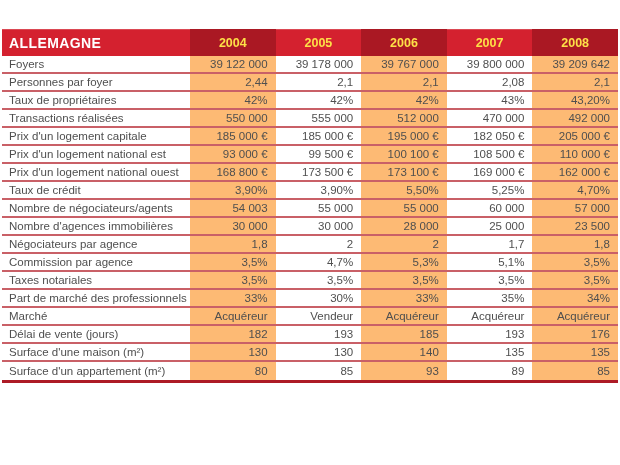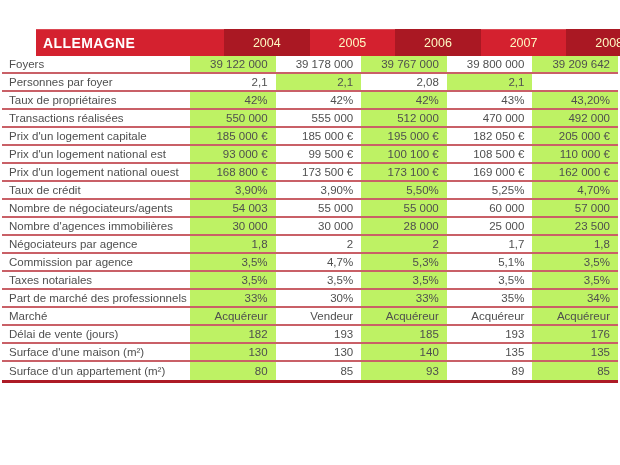--- a/index.html
+++ b/index.html
@@ -18,34 +18,33 @@
     width: 616px;
   }
   .grid-row {
     display: grid;
     grid-template-columns: 188px repeat(5, 85.6px);
   }
   .header-row {
     height: 27px;
     background: #d4212f;
     box-shadow: inset 0 1px 0 rgba(255,255,255,0.18);
-    margin-left: 34px;
   }
   .title-cell {
     color: #ffffff;
     font-weight: bold;
     font-size: 14px;
     letter-spacing: 0.4px;
     display: flex;
     align-items: center;
     padding-left: 7px;
   }
   .year-cell {
-    color: #fef9c3;
-    font-weight: normal;
+    color: #fde047;
+    font-weight: bold;
     font-size: 12.5px;
     display: flex;
     align-items: center;
     justify-content: center;
   }
   .year-cell.dark { background: #aa1823; }
   .data-row {
     height: 18px;
     box-sizing: border-box;
     border-bottom: 2px solid #c96067;
@@ -62,21 +61,21 @@
   }
   .value-cell {
     display: flex;
     align-items: center;
     justify-content: flex-end;
     padding-right: 8px;
     font-size: 11.5px;
     color: #4f4f4f;
     white-space: nowrap;
   }
-  .value-cell.shade { background: #bef264; }
+  .value-cell.shade { background: #fdba74; }
   .bottom-line {
     height: 3px;
     background: #ad1b26;
   }
 </style>
 </head>
 <body>
 
 <div class="page">
   <div class="stats-table">
@@ -94,20 +93,21 @@
     <div class="grid-row data-row">
           <div class="label-cell">Foyers</div>
           <div class="value-cell shade">39 122 000</div>
           <div class="value-cell">39 178 000</div>
           <div class="value-cell shade">39 767 000</div>
           <div class="value-cell">39 800 000</div>
           <div class="value-cell shade">39 209 642</div>
         </div>
         <div class="grid-row data-row">
           <div class="label-cell">Personnes par foyer</div>
+          <div class="value-cell shade">2,44</div>
           <div class="value-cell">2,1</div>
           <div class="value-cell shade">2,1</div>
           <div class="value-cell">2,08</div>
           <div class="value-cell shade">2,1</div>
         </div>
         <div class="grid-row data-row">
           <div class="label-cell">Taux de propriétaires</div>
           <div class="value-cell shade">42%</div>
           <div class="value-cell">42%</div>
           <div class="value-cell shade">42%</div>

